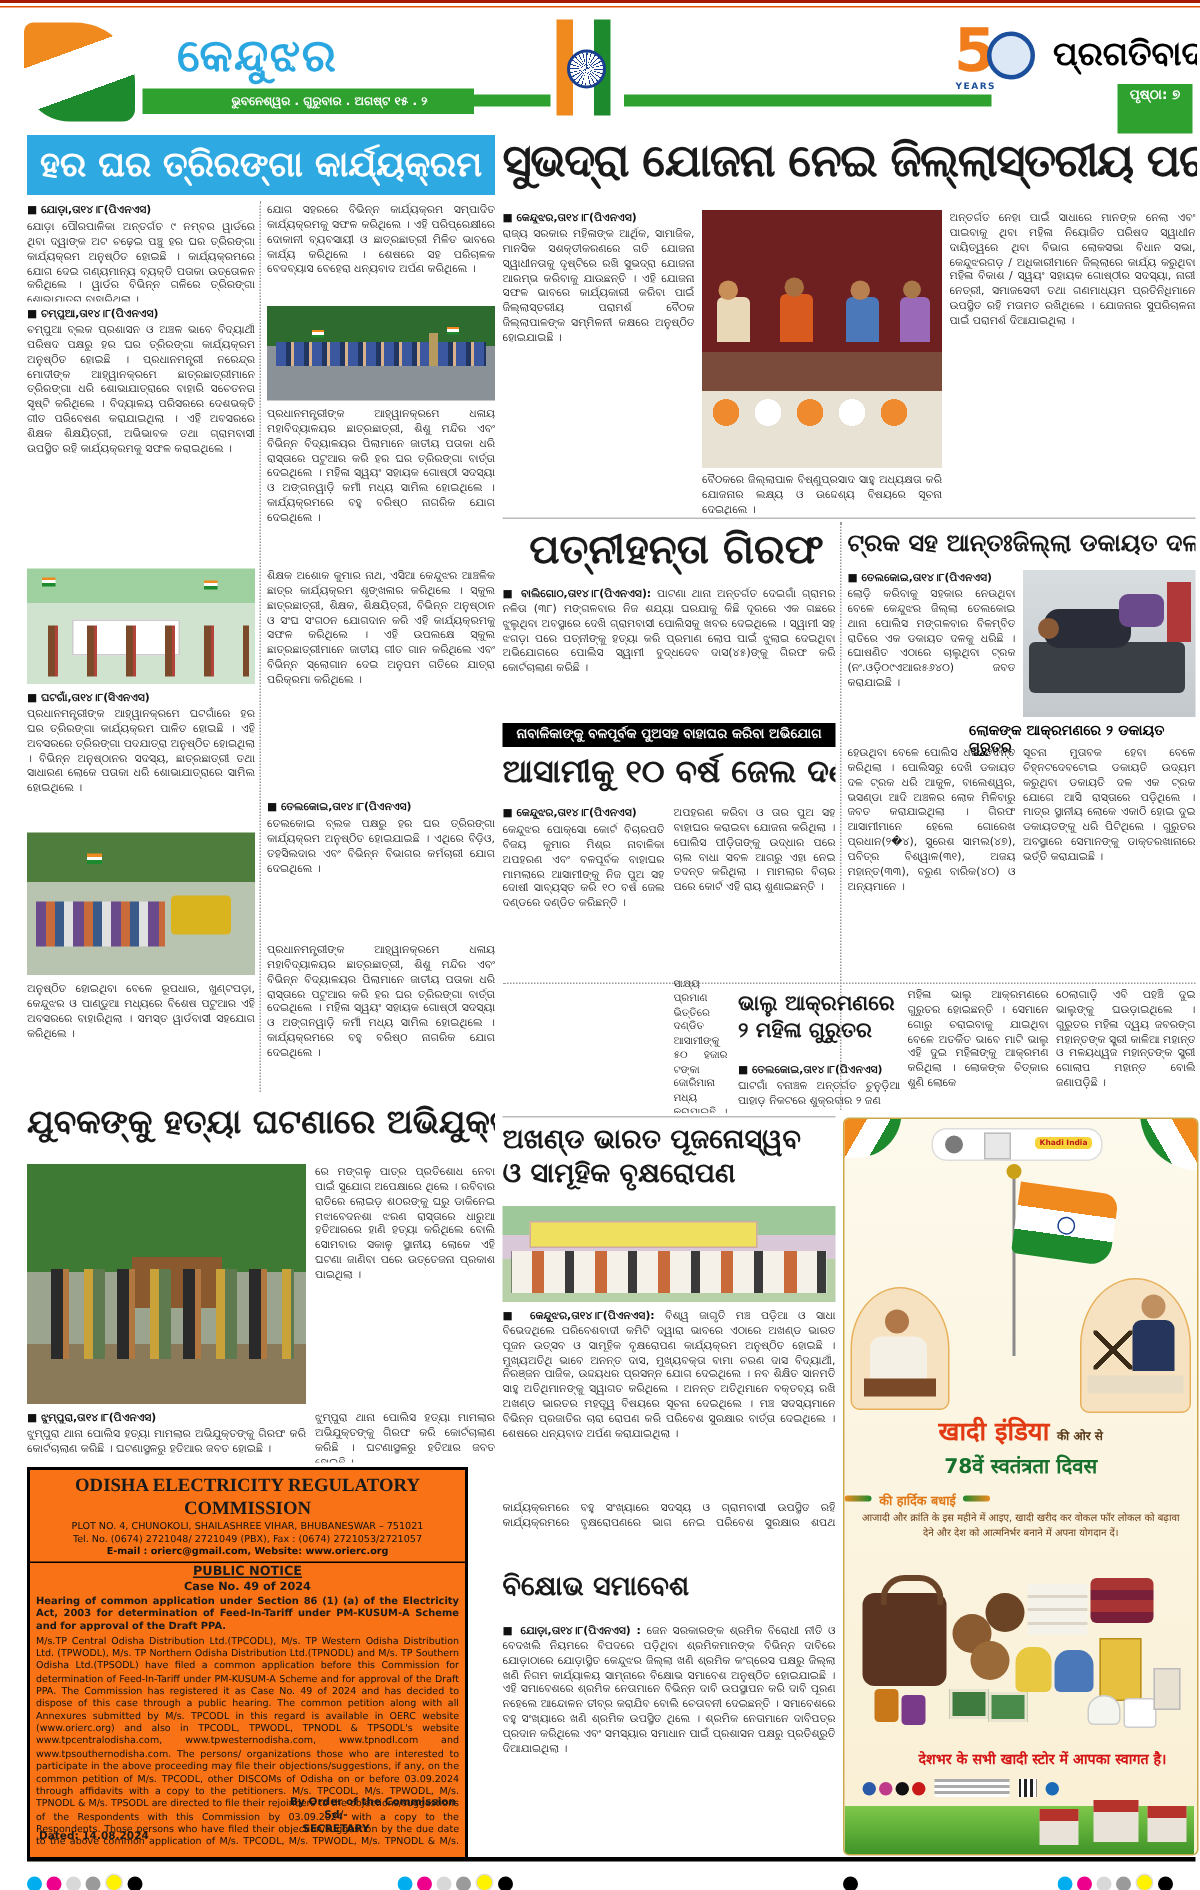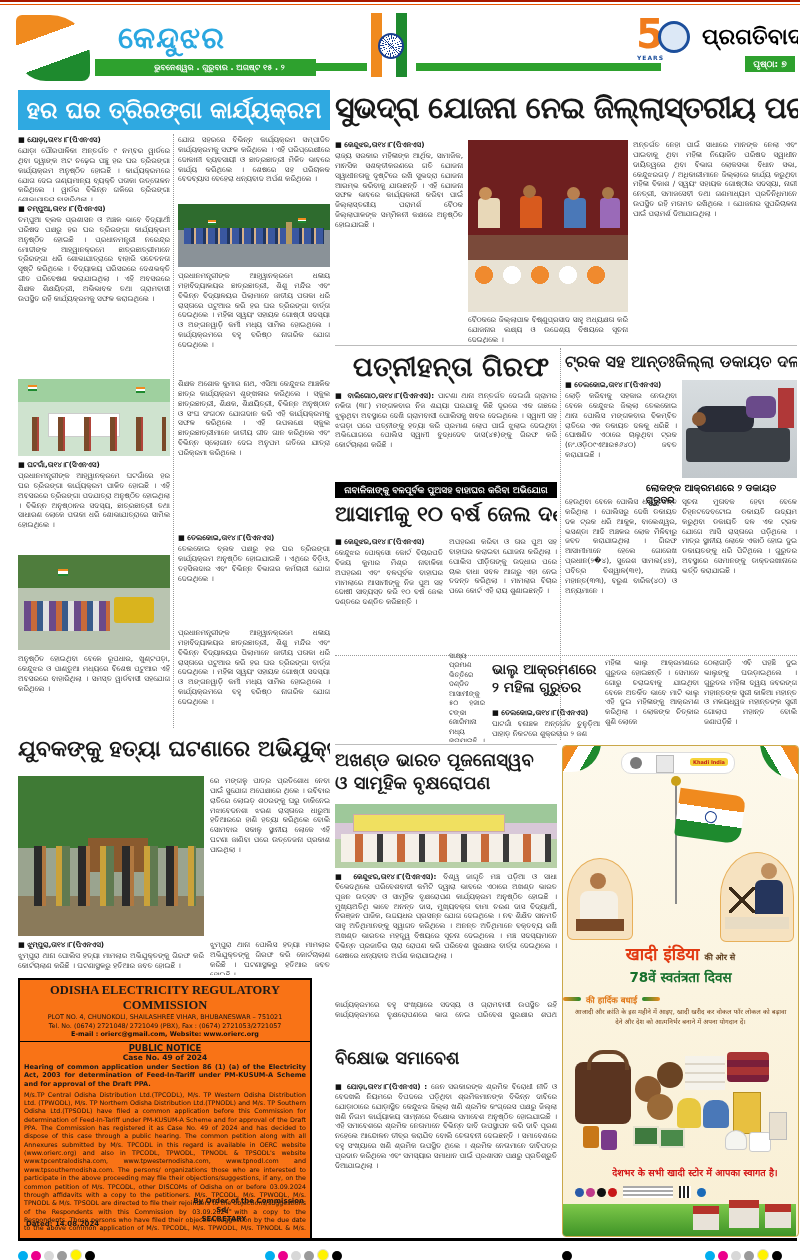--- a/index.html
+++ b/index.html
@@ -73,21 +73,21 @@
   <div class="b cflag" style="left:371px;top:13px;width:36px;height:64px;">
     <div class="chakra" style="position:absolute;left:7px;top:20px;"></div>
   </div>
   <div class="b greenbar" style="left:416px;top:63px;width:245px;height:8px;"></div>
   <div class="b" style="left:636px;top:12px;width:70px;height:50px;">
     <span class="fifty5" style="position:absolute;left:0;top:2px;">5</span>
     <span class="fifty0" style="position:absolute;left:22px;top:9px;"></span>
     <span class="yearslbl" style="position:absolute;left:1px;top:42px;">YEARS</span>
   </div>
   <div class="b masthead" style="left:702px;top:24px;width:96px;height:28px;">ପ୍ରଗତିବାଦୀ</div>
-  <div class="b pageno" style="left:745px;top:56px;width:50px;height:16px;">ପୃଷ୍ଠା: ୭</div>
+  <div class="b pageno" style="left:745px;top:56px;width:50px;height:33px;">ପୃଷ୍ଠା: ୭</div>
 
   <div class="b hl-blue" style="left:18px;top:90px;width:312px;height:40px;">ହର ଘର ତ୍ରିରଙ୍ଗା କାର୍ଯ୍ୟକ୍ରମ</div>
   <div class="b vsep" style="left:173px;top:134px;height:594px;"></div>
 
   <div class="b dl" style="left:18px;top:135px;width:152px;">■ ଯୋଡ଼ା,ତା୧୪।୮(ପିଏନଏସ)</div>
   <div class="b txt" style="left:18px;top:146px;width:152px;height:55px;">ଯୋଡ଼ା ପୌରପାଳିକା ଅନ୍ତର୍ଗତ ୯ ନମ୍ବର ୱାର୍ଡରେ ଥିବା ଦ୍ୱାଙ୍କ ଅଟ ଚଢ଼େଇ ପଞ୍ଚୁ ହର ଘର ତ୍ରିରଙ୍ଗା କାର୍ଯ୍ୟକ୍ରମ ଅନୁଷ୍ଠିତ ହୋଇଛି । କାର୍ଯ୍ୟକ୍ରମରେ ଯୋଗ ଦେଇ ଗଣ୍ୟମାନ୍ୟ ବ୍ୟକ୍ତି ପତାକା ଉତ୍ତୋଳନ କରିଥିଲେ । ୱାର୍ଡର ବିଭିନ୍ନ ଗଳିରେ ତ୍ରିରଙ୍ଗା ଶୋଭାଯାତ୍ରା ବାହାରିଥିଲା ।</div>
   <div class="b txt" style="left:178px;top:135px;width:152px;height:66px;">ଯୋଗ ସହରରେ ବିଭିନ୍ନ କାର୍ଯ୍ୟକ୍ରମ ସମ୍ପାଦିତ କାର୍ଯ୍ୟକ୍ରମକୁ ସଫଳ କରିଥିଲେ । ଏହି ପରିପ୍ରେକ୍ଷୀରେ ଦୋକାନୀ ବ୍ୟବସାୟୀ ଓ ଛାତ୍ରଛାତ୍ରୀ ମିଳିତ ଭାବରେ କାର୍ଯ୍ୟ କରିଥିଲେ । ଶେଷରେ ସହ ପରିଚାଳକ ବେଦବ୍ୟାସ ବେହେରା ଧନ୍ୟବାଦ ଅର୍ପଣ କରିଥିଲେ ।</div>
 
   <div class="b dl" style="left:18px;top:204px;width:152px;">■ ଚମ୍ପୁଆ,ତା୧୪।୮(ପିଏନଏସ)</div>
   <div class="b txt" style="left:18px;top:215px;width:152px;height:160px;">ଚମ୍ପୁଆ ବ୍ଲକ ପ୍ରଶାସନ ଓ ଅଞ୍ଚଳ ଭାବେ ବିଦ୍ୟାର୍ଥୀ ପରିଷଦ ପକ୍ଷରୁ ହର ଘର ତ୍ରିରଙ୍ଗା କାର୍ଯ୍ୟକ୍ରମ ଅନୁଷ୍ଠିତ ହୋଇଛି । ପ୍ରଧାନମନ୍ତ୍ରୀ ନରେନ୍ଦ୍ର ମୋଦୀଙ୍କ ଆହ୍ୱାନକ୍ରମେ ଛାତ୍ରଛାତ୍ରୀମାନେ ତ୍ରିରଙ୍ଗା ଧରି ଶୋଭାଯାତ୍ରାରେ ବାହାରି ସଚେତନତା ସୃଷ୍ଟି କରିଥିଲେ । ବିଦ୍ୟାଳୟ ପରିସରରେ ଦେଶଭକ୍ତି ଗୀତ ପରିବେଷଣ କରାଯାଇଥିଲା । ଏହି ଅବସରରେ ଶିକ୍ଷକ ଶିକ୍ଷୟିତ୍ରୀ, ଅଭିଭାବକ ତଥା ଗ୍ରାମବାସୀ ଉପସ୍ଥିତ ରହି କାର୍ଯ୍ୟକ୍ରମକୁ ସଫଳ କରାଇଥିଲେ ।</div>

